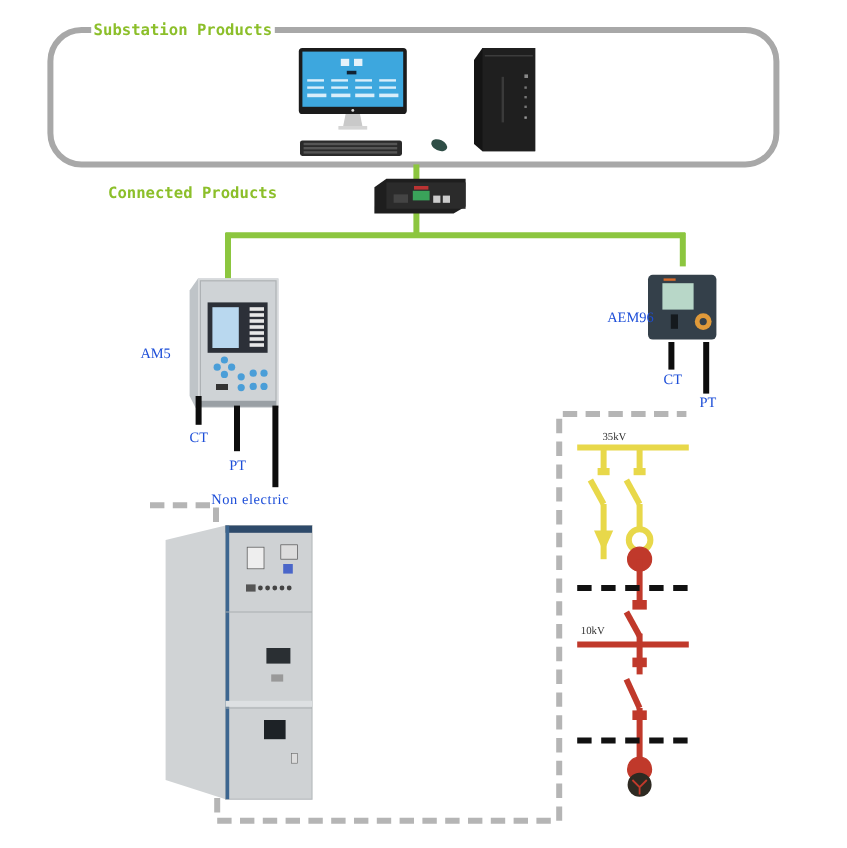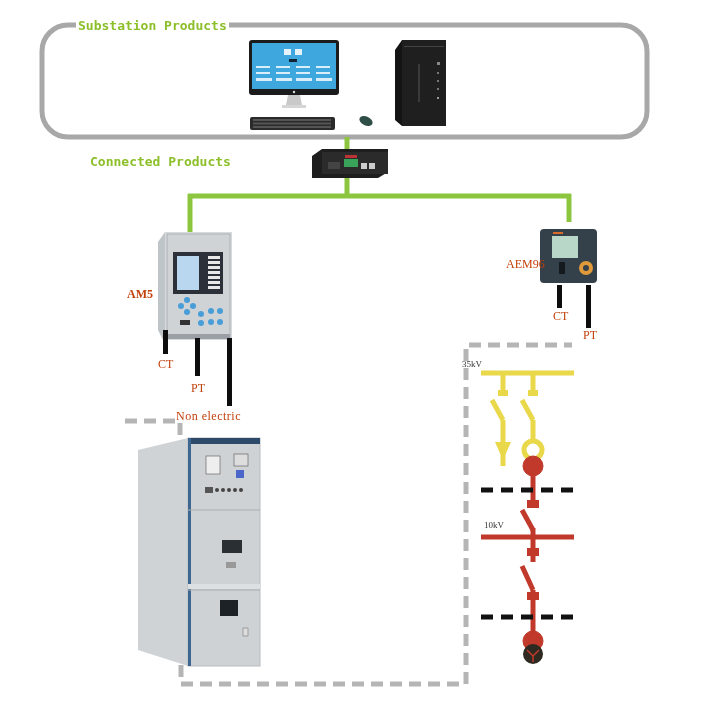--- a/index.html
+++ b/index.html
@@ -1,19 +1,19 @@
 <!DOCTYPE html>
 <html><head>
 <meta charset="utf-8">
 <style>
   html, body { margin:0; padding:0; background:#ffffff; }
   body { width:706px; height:707px; position:relative; overflow:hidden; font-family:"DejaVu Serif", serif; }
   .abs { position:absolute; }
   .lbl-green { font-family:"DejaVu Sans Mono", monospace; font-weight:bold; color:#8cbf2a; font-size:13px; letter-spacing:0px; white-space:nowrap; background:#fff; padding:0 2px; }
-  .lbl-dev { font-family:"Liberation Serif", serif; font-size:12px; color:#c2410c; white-space:nowrap; }
+  .lbl-dev { font-family:"Liberation Serif", serif; font-size:12px; color:#1d4ed8; white-space:nowrap; }
   .lbl-bus { font-family:"Liberation Serif", serif; font-size:9px; color:#333; white-space:nowrap; }
   svg { position:absolute; left:0; top:0; }
 </style>
 </head>
 <body>
 
 <svg width="706" height="707" viewBox="0 0 706 707">
 
   <rect x="42" y="25" width="605" height="112" rx="26" ry="26" fill="none" stroke="#a8a8a8" stroke-width="5"></rect>
 
@@ -201,23 +201,23 @@
 
   <g stroke="#111" stroke-width="5" stroke-dasharray="12 8">
     <line x1="481" y1="490" x2="574" y2="490"></line>
     <line x1="481" y1="617" x2="574" y2="617"></line>
   </g>
 </svg>
 
 <div class="abs lbl-green" style="left:76px; top:18px;">Substation Products</div>
 <div class="abs lbl-green" style="left:88px; top:154px;">Connected Products</div>
 
-<div class="abs lbl-dev" style="left:127px; top:287px;font-weight:bold;">AM5</div>
+<div class="abs lbl-dev" style="left:117px; top:287px;">AM5</div>
 <div class="abs lbl-dev" style="left:158px; top:357px;">CT</div>
 <div class="abs lbl-dev" style="left:191px; top:381px;">PT</div>
 <div class="abs lbl-dev" style="left:176px; top:409px; letter-spacing:0.5px;">Non electric</div>
 
 <div class="abs lbl-dev" style="left:506px; top:257px;">AEM96</div>
 <div class="abs lbl-dev" style="left:553px; top:309px;">CT</div>
 <div class="abs lbl-dev" style="left:583px; top:328px;">PT</div>
 
-<div class="abs lbl-bus" style="left:462px; top:359px;text-align:right;">35kV</div>
+<div class="abs lbl-bus" style="left:502px; top:359px;text-align:right;">35kV</div>
 <div class="abs lbl-bus" style="left:484px; top:520px;">10kV</div>
 
 </body></html>

